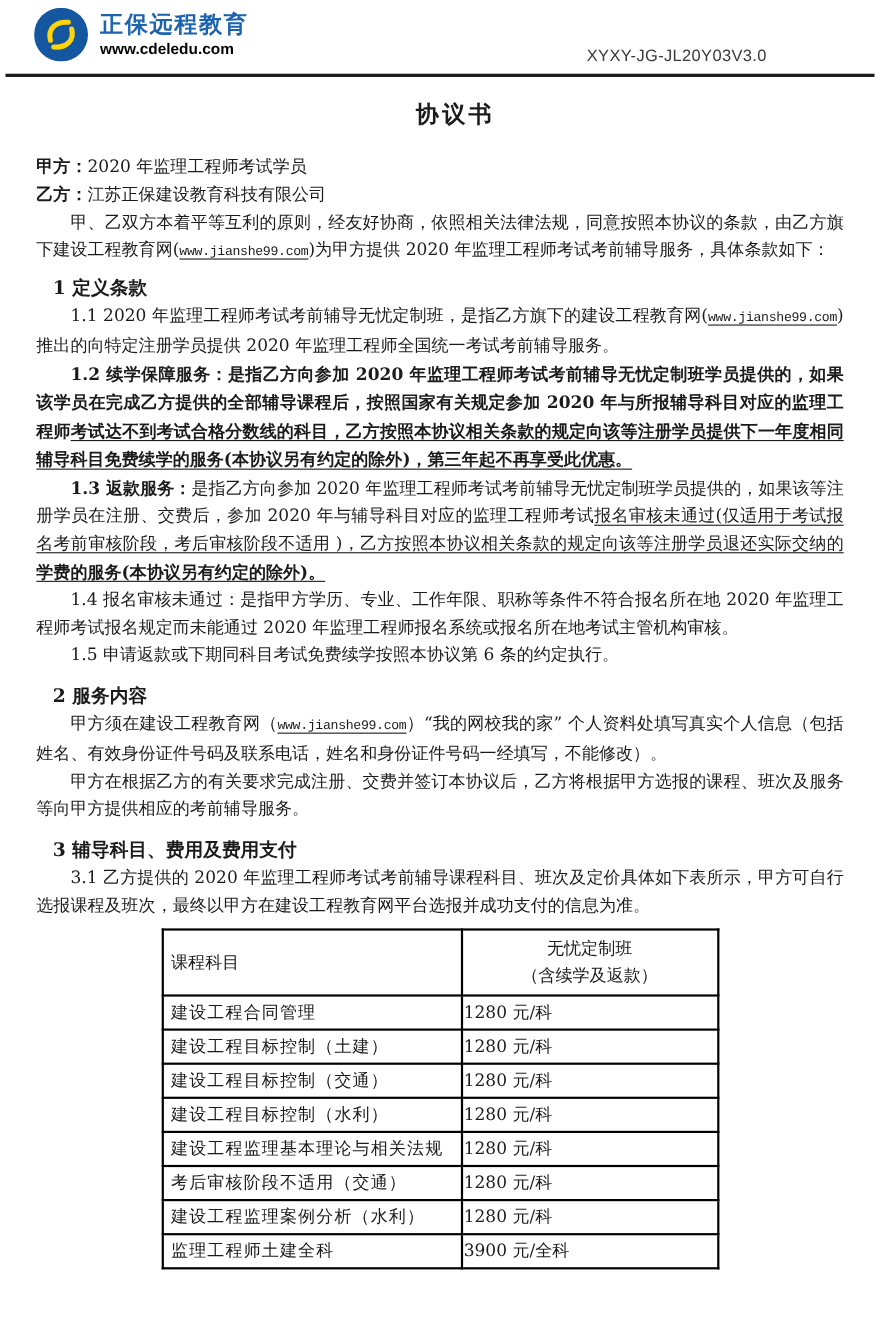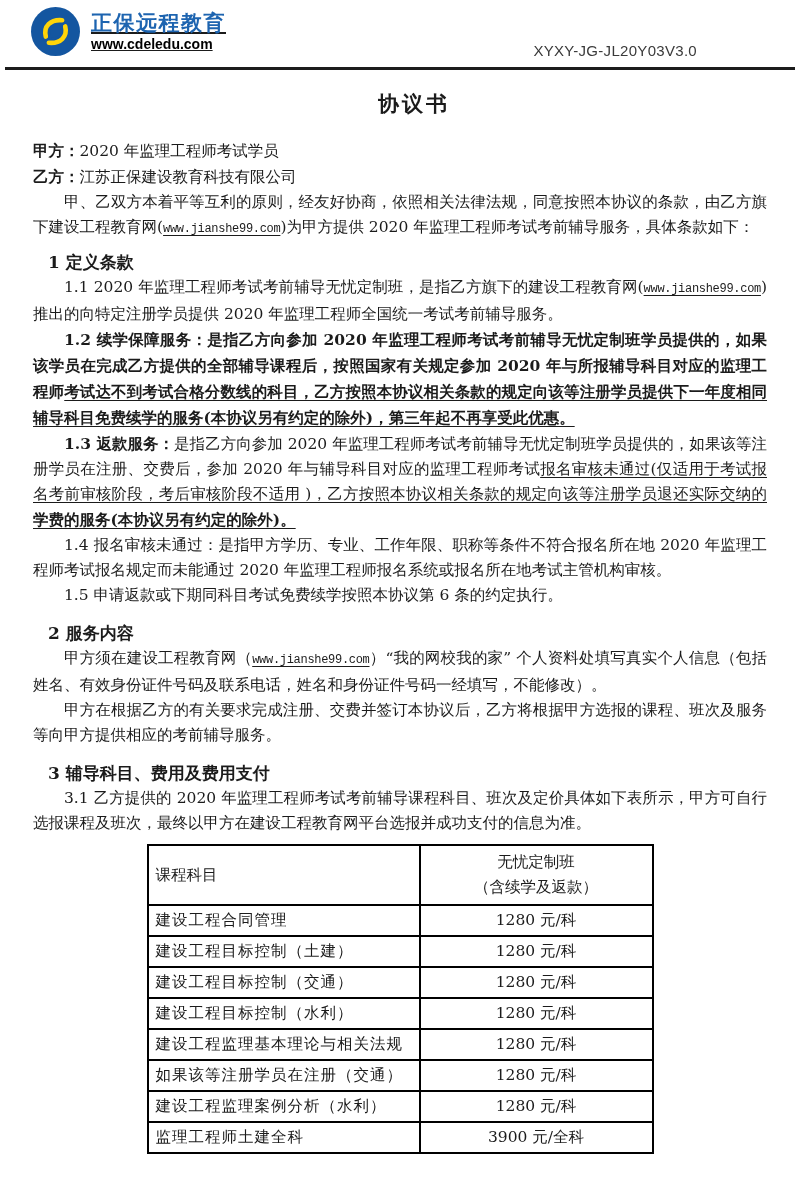--- a/index.html
+++ b/index.html
@@ -2,21 +2,21 @@
 <html><head>
 <meta charset="utf-8">
 <style>
   html,body{margin:0;padding:0;background:#e8e8e8;}
   .page{position:relative;width:800px;height:1200px;background:#ffffff;margin:0 auto;overflow:hidden;
         font-family:"DejaVu Serif","Liberation Serif",serif;color:#1b1b1b;}
   
   .doc-header{position:relative;height:67px;margin:0 5px;border-bottom:3px solid #1c1c1c;}
   .logo-wrap{position:absolute;left:26px;top:7px;display:flex;align-items:center;gap:11px;}
   .logo-svg{width:49px;height:49px;display:block;}
-  .brand-text{display:flex;flex-direction:column;justify-content:center;text-decoration:underline;}
+  .brand-text{display:flex;flex-direction:column;justify-content:center;}
   .brand-name{font-family:"Liberation Sans",sans-serif;font-weight:bold;font-size:21px;color:#1d64b0;letter-spacing:1.5px;line-height:26px;}
   .brand-url{font-family:"Liberation Sans",sans-serif;font-weight:bold;font-size:14px;color:#000000;line-height:17px;}
   .doc-number{position:absolute;right:98px;bottom:8px;font-family:"Liberation Sans",sans-serif;font-size:15px;color:#3a3a3a;letter-spacing:.3px;}
   
   .title{text-align:center;font-size:21px;font-weight:bold;margin:20px 0 0;letter-spacing:3px;padding-left:28px;}
   
   .parties{margin:20px 33px 0;font-size:15.5px;line-height:26px;}
   .party-label{font-weight:bold;}
   
   .content{margin:0 33px;font-size:15.5px;line-height:25px;text-align:justify;}
@@ -27,21 +27,21 @@
   .b{font-weight:bold;}
   .u{text-decoration:underline;text-underline-offset:3px;}
   .m{font-family:"Liberation Mono","DejaVu Sans Mono",monospace;font-size:12px;letter-spacing:-.3px;}
   
   table.price{width:505px;margin:8px auto 0;border-collapse:collapse;table-layout:fixed;}
   table.price th,table.price td{border:2px solid #000;font-size:15.5px;font-weight:normal;}
   col.c1{width:272px;} col.c2{width:233px;}
   th.subj-h{text-align:left;padding-left:7px;font-weight:bold;height:56px;vertical-align:middle;}
   th.price-h{text-align:center;font-weight:bold;line-height:25px;vertical-align:middle;}
   td.subj{padding-left:7px;height:27px;letter-spacing:1px;}
-  td.price{text-align:center;}
+  td.price{text-align:left;}
 </style>
 </head>
 <body>
 
 <div class="page">
 
   <div class="doc-header">
     <div class="logo-wrap">
       <svg class="logo-svg" viewBox="0 0 48 48">
         <circle cx="24" cy="24" r="24" fill="#1456a0"></circle>
@@ -116,21 +116,21 @@
           </tr>
           <tr>
             <td class="subj">建设工程目标控制（水利）</td>
             <td class="price">1280 元/科</td>
           </tr>
           <tr>
             <td class="subj">建设工程监理基本理论与相关法规</td>
             <td class="price">1280 元/科</td>
           </tr>
           <tr>
-            <td class="subj">如果该等注册学员在注册（交通）</td>
+            <td class="subj">考后审核阶段不适用（交通）</td>
             <td class="price">1280 元/科</td>
           </tr>
           <tr>
             <td class="subj">建设工程监理案例分析（水利）</td>
             <td class="price">1280 元/科</td>
           </tr>
           <tr>
             <td class="subj">监理工程师土建全科</td>
             <td class="price">3900 元/全科</td>
           </tr>

